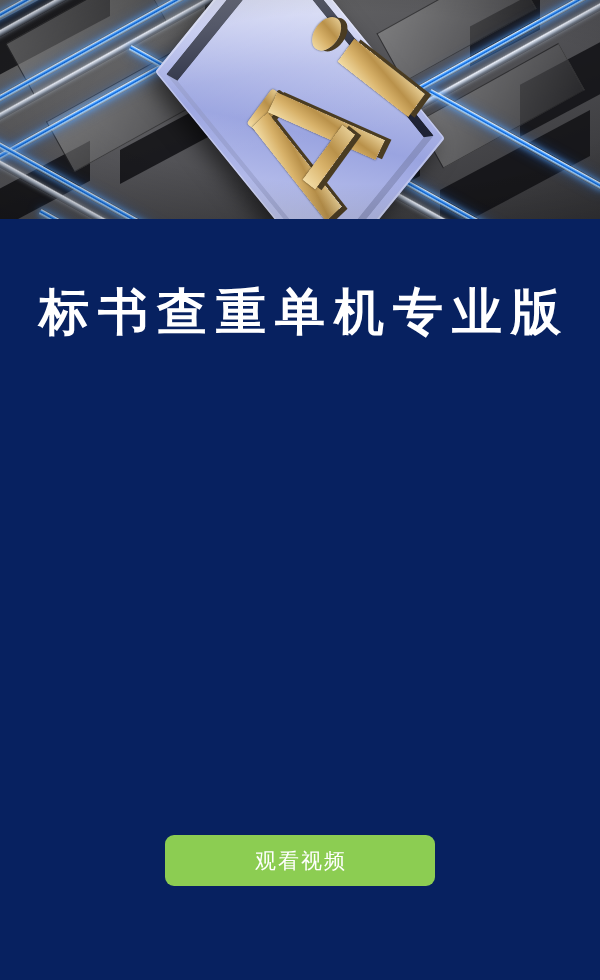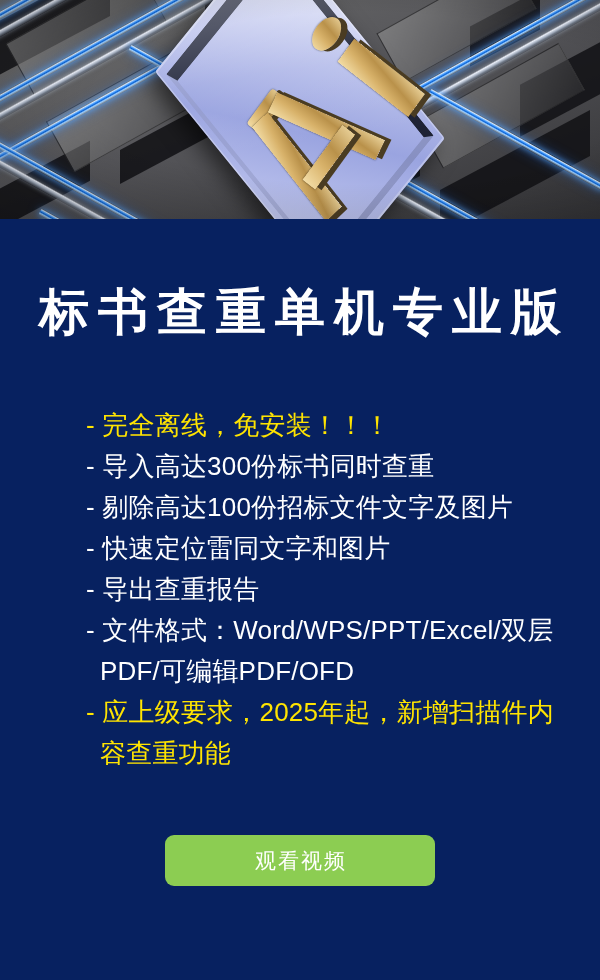--- a/index.html
+++ b/index.html
@@ -275,28 +275,19 @@
       <div class="gold i-s"></div>
     </div>
 
     <div class="hero-vig"></div>
   </div>
 
   <div class="content">
 
     <div class="title">标书查重单机专业版</div>
 
-    <div class="features">
-      <div class="feature accent">- 完全离线，免安装！！！</div>
-      <div class="feature">- 导入高达300份标书同时查重</div>
-      <div class="feature">- 剔除高达100份招标文件文字及图片</div>
-      <div class="feature">- 快速定位雷同文字和图片</div>
-      <div class="feature">- 导出查重报告</div>
-      <div class="feature">- 文件格式：Word/WPS/PPT/Excel/双层PDF/可编辑PDF/OFD</div>
-      <div class="feature accent">- 应上级要求，2025年起，新增扫描件内容查重功能</div>
-    </div>
 
     <div class="cta-row">
       <button class="cta-button">观看视频</button>
     </div>
 
   </div>
 </div>
 
 </body></html>

